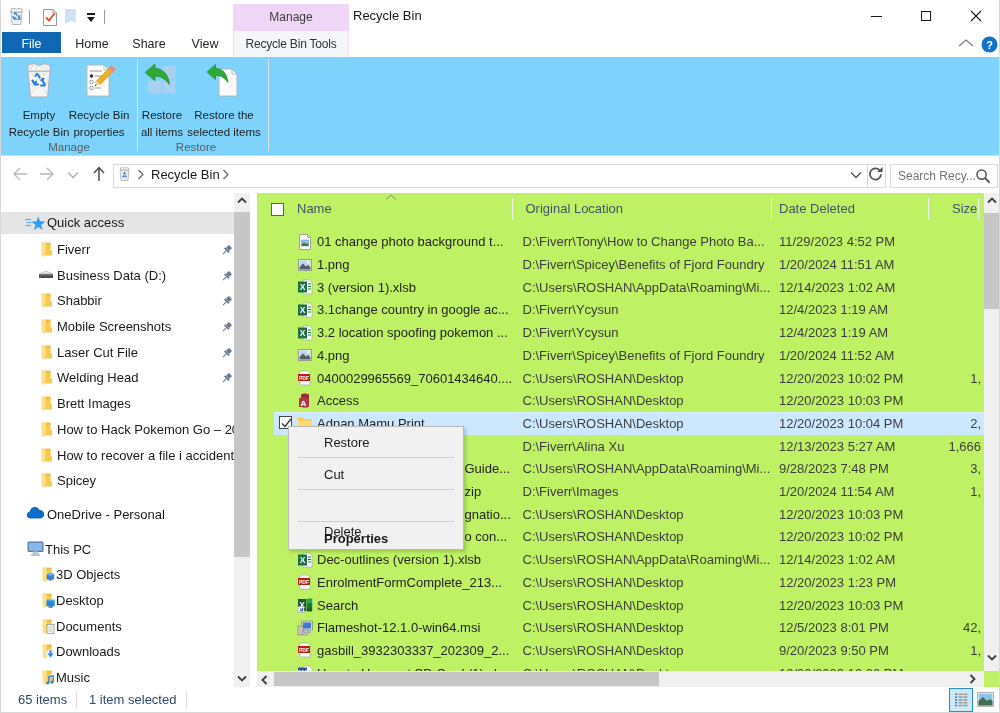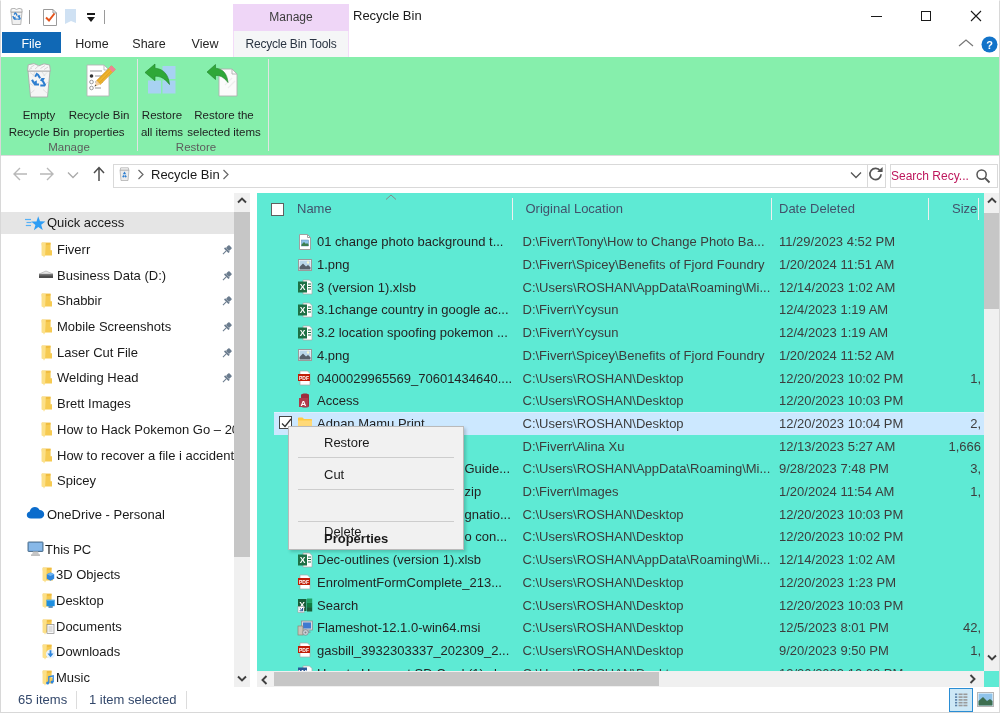--- a/index.html
+++ b/index.html
@@ -10,33 +10,33 @@
 #titlebar{position:absolute;left:0;top:0;width:100%;height:30px;background:#fff;}
 #managetab{position:absolute;left:232px;top:3px;width:116px;height:27px;background:#efd6f7;color:#3c3c3c;font-size:12px;text-align:center;line-height:27px;}
 #wintitle{position:absolute;left:352px;top:0;height:30px;line-height:30px;font-size:13px;color:#1a1a1a;}
 .capbtn{position:absolute;top:0;width:50px;height:30px;}
 
 #tabrow{position:absolute;left:0;top:30px;width:100%;height:26px;background:#fff;}
 #filetab{position:absolute;left:1px;top:1px;width:59px;height:21px;background:#1068b5;color:#fff;font-size:12.5px;text-align:center;line-height:24px;}
 .tab{position:absolute;top:0;height:26px;line-height:26px;font-size:12.5px;color:#242424;text-align:center;}
 #activetab{position:absolute;left:232px;top:0;width:116px;height:26px;background:#f5f6f7;border-left:1px solid #f3dcf8;border-right:1px solid #f3dcf8;color:#2a3442;font-size:12px;letter-spacing:-0.2px;text-align:center;line-height:26px;}
 
-#ribbon{position:absolute;left:0;top:56px;width:100%;height:99px;background:#86efac;border-bottom:1px solid #dadbdc;}
+#ribbon{position:absolute;left:0;top:56px;width:100%;height:99px;background:#7dd3fc;border-bottom:1px solid #dadbdc;}
 .rbtn{position:absolute;top:4px;font-size:11.5px;color:#1e1e1e;text-align:center;line-height:17px;}
 .rlabel{position:absolute;font-size:11.5px;color:#5d5d5d;text-align:center;top:84px;}
 .rsep{position:absolute;top:2px;width:1px;height:92px;background:#e2e3e4;}
 
 #addrrow{position:absolute;left:0;top:155px;width:100%;height:37px;background:#fff;}
 #addrbox{position:absolute;left:112px;top:8px;width:773px;height:24px;border:1px solid #d9d9d9;background:#fff;}
-#searchbox{position:absolute;left:889px;top:8px;width:108px;height:24px;border:1px solid #d9d9d9;background:#fff;color:#be185d;font-size:12px;line-height:22px;}
+#searchbox{position:absolute;left:889px;top:8px;width:108px;height:24px;border:1px solid #d9d9d9;background:#fff;color:#737373;font-size:12px;line-height:22px;padding-left:7px;}
 
 #navpane{position:absolute;left:0;top:192px;width:256px;height:494px;background:#fff;overflow:hidden;text-align:right;}
 .navitem{position:absolute;font-size:13px;color:#1a1a1a;white-space:nowrap;}
 
-#list{position:absolute;left:256px;top:192px;width:744px;height:494px;background:#5eead4;overflow:hidden;}
+#list{position:absolute;left:256px;top:192px;width:744px;height:494px;background:#bef264;overflow:hidden;}
 .hdr{position:absolute;top:2px;height:28px;line-height:28px;font-size:13px;color:#42526b;white-space:nowrap;}
 .row{position:absolute;left:0;width:727px;height:23px;font-size:13px;color:#242424;line-height:23px;white-space:nowrap;}
 .c-name{position:absolute;left:60px;top:0;max-width:198px;overflow:hidden;}
 .c-loc{position:absolute;left:265.5px;top:0;color:#3d3d3d;}
 .c-date{position:absolute;left:522px;top:0;color:#3d3d3d;}
 .c-size{position:absolute;left:640px;width:84px;top:0;text-align:right;color:#3d3d3d;}
 .ficon{position:absolute;left:40px;top:3.5px;width:16px;height:16px;}
 
 .sb-track{position:absolute;background:#f0f0f0;}
 .sb-thumb{position:absolute;background:#c6c6c6;}

